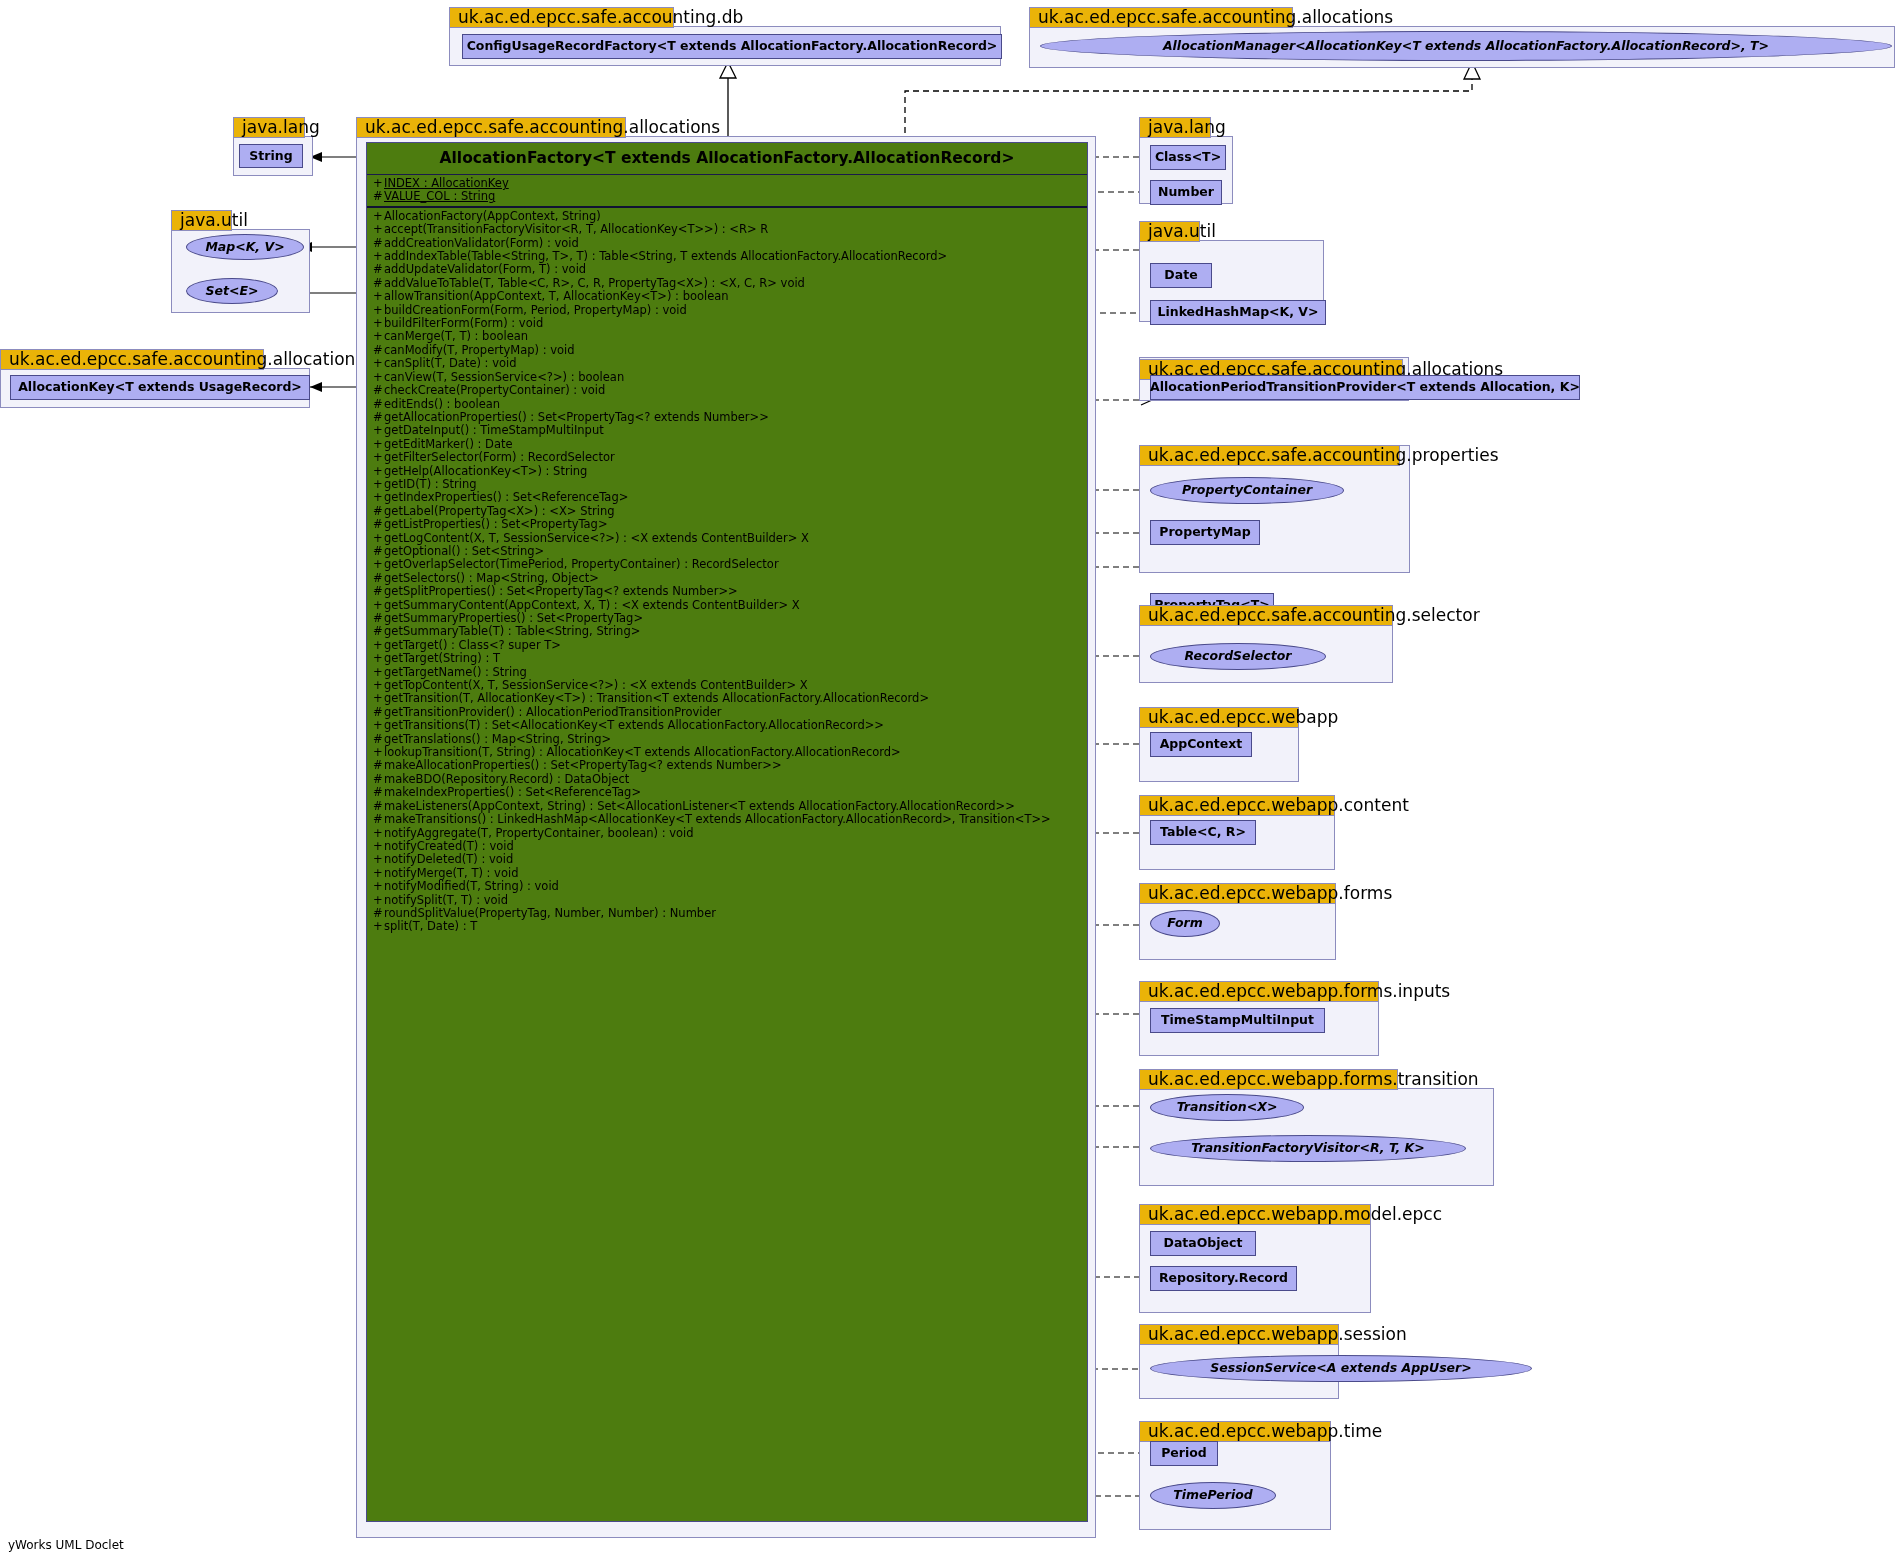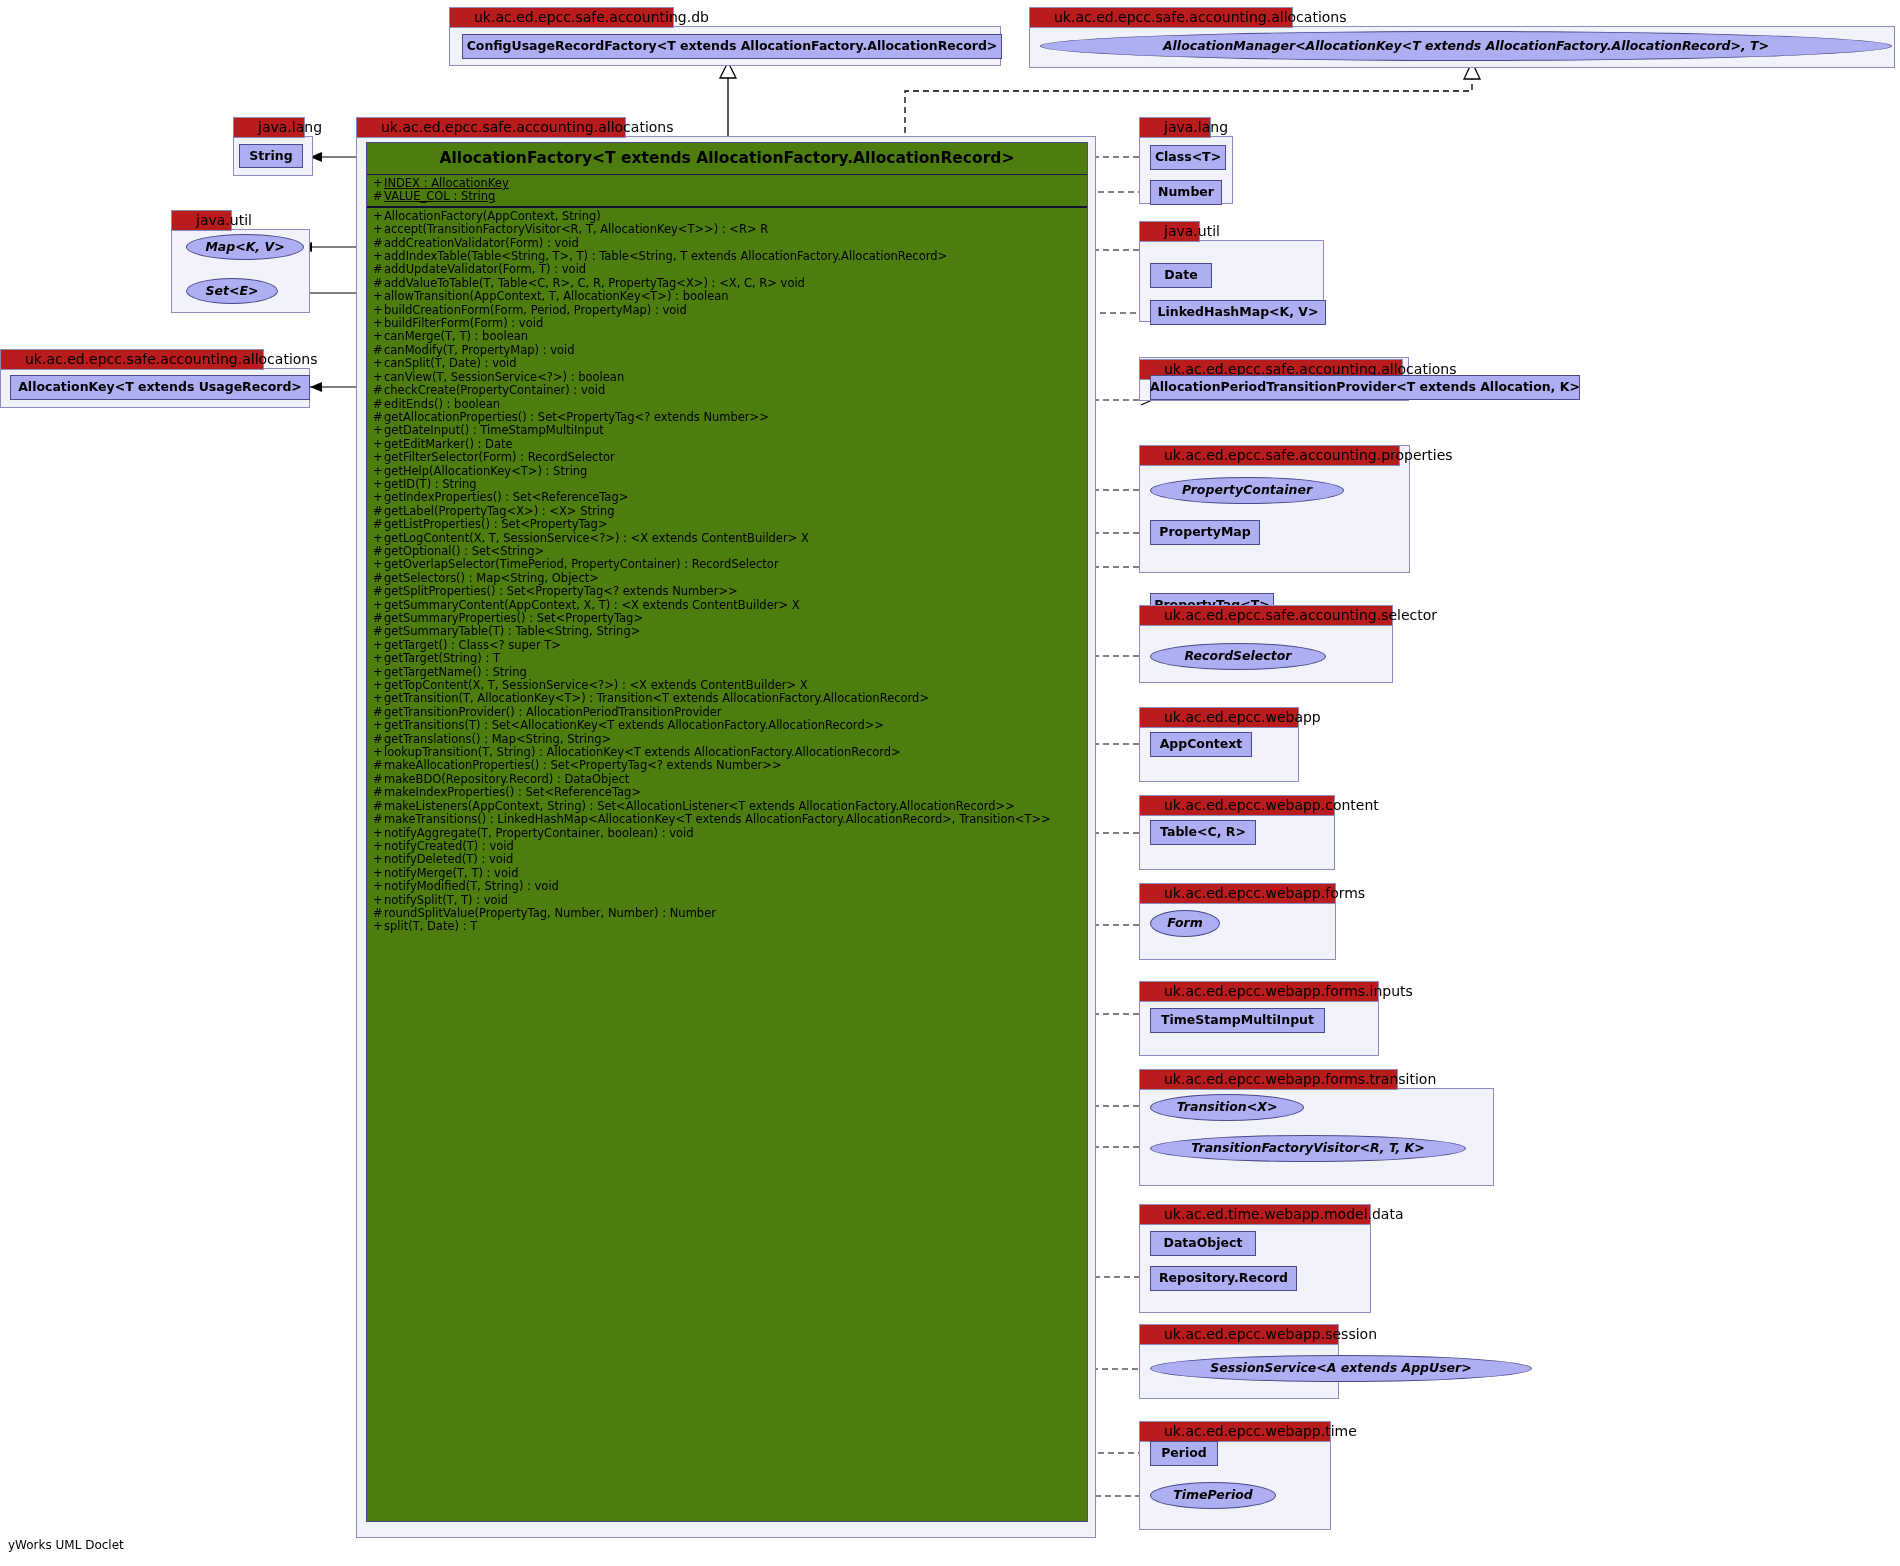--- a/index.html
+++ b/index.html
@@ -34,23 +34,23 @@
   .pkg {
     position: absolute;
     box-sizing: border-box;
     border: 1px solid #8c8cbe;
     background: #f2f2fa;
   }
   .pkg-tab {
     position: absolute;
     box-sizing: border-box;
     border: 1px solid #8c8cbe;
-    background: #b91c1c;
-    padding: 2px 7px 2px 24px;
-    font-size: 14px;
+    background: #eab308;
+    padding: 2px 7px 2px 8px;
+    font-size: 17px;
     line-height: 15px;
     white-space: nowrap;
     color: #000;
   }
 
   
   .node {
     position: absolute;
     box-sizing: border-box;
     border: 1px solid #4a4a8a;
@@ -319,21 +319,21 @@
   <div class="pkg" style="left:1139px; top:1000px; width:240px; height:56px;"></div>
   <div class="pkg-tab" style="left:1139px; top:981px; width:240px; height:21px;">uk.ac.ed.epcc.webapp.forms.inputs</div>
   <div class="node" style="left:1150px; top:1008px; width:175px; height:25px;">TimeStampMultiInput</div>
 
   <div class="pkg" style="left:1139px; top:1088px; width:355px; height:98px;"></div>
   <div class="pkg-tab" style="left:1139px; top:1069px; width:259px; height:21px;">uk.ac.ed.epcc.webapp.forms.transition</div>
   <div class="node iface" style="left:1150px; top:1094px; width:154px; height:27px;">Transition&lt;X&gt;</div>
   <div class="node iface" style="left:1150px; top:1135px; width:316px; height:27px;">TransitionFactoryVisitor&lt;R, T, K&gt;</div>
 
   <div class="pkg" style="left:1139px; top:1223px; width:232px; height:90px;"></div>
-  <div class="pkg-tab" style="left:1139px; top:1204px; width:232px; height:21px;">uk.ac.ed.time.webapp.model.data</div>
+  <div class="pkg-tab" style="left:1139px; top:1204px; width:232px; height:21px;">uk.ac.ed.epcc.webapp.model.epcc</div>
   <div class="node" style="left:1150px; top:1231px; width:106px; height:25px;">DataObject</div>
   <div class="node" style="left:1150px; top:1266px; width:147px; height:25px;">Repository.Record</div>
 
   <div class="pkg" style="left:1139px; top:1343px; width:200px; height:56px;"></div>
   <div class="pkg-tab" style="left:1139px; top:1324px; width:200px; height:21px;">uk.ac.ed.epcc.webapp.session</div>
   <div class="node iface" style="left:1150px; top:1355px; width:382px; height:27px;">SessionService&lt;A extends AppUser&gt;</div>
 
   <div class="pkg" style="left:1139px; top:1440px; width:192px; height:90px;"></div>
   <div class="pkg-tab" style="left:1139px; top:1421px; width:192px; height:21px;">uk.ac.ed.epcc.webapp.time</div>
   <div class="node" style="left:1150px; top:1441px; width:68px; height:25px;">Period</div>

